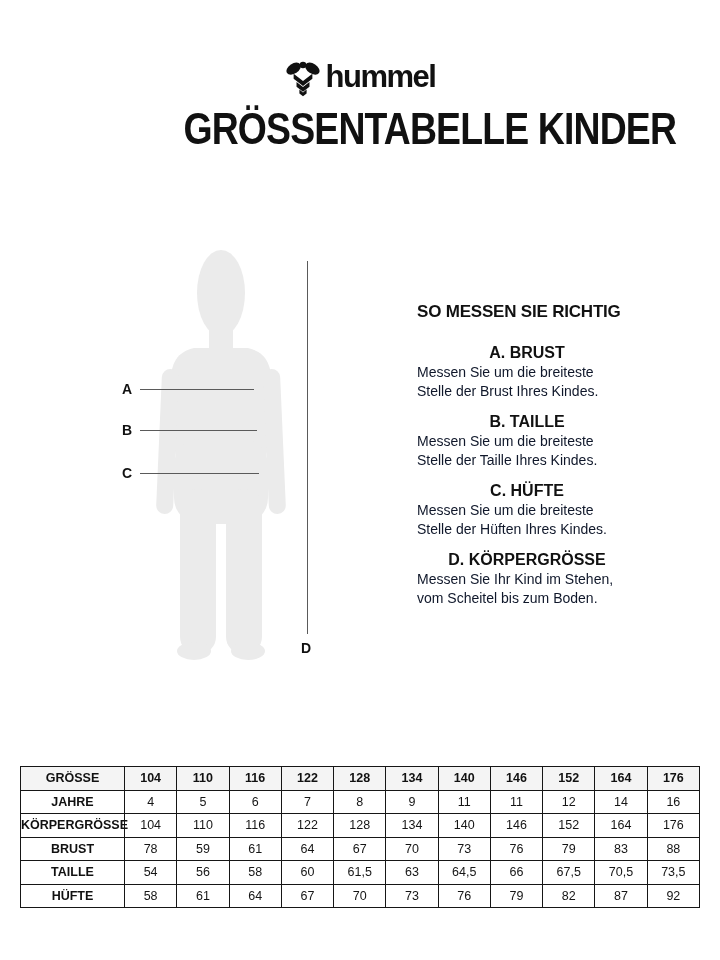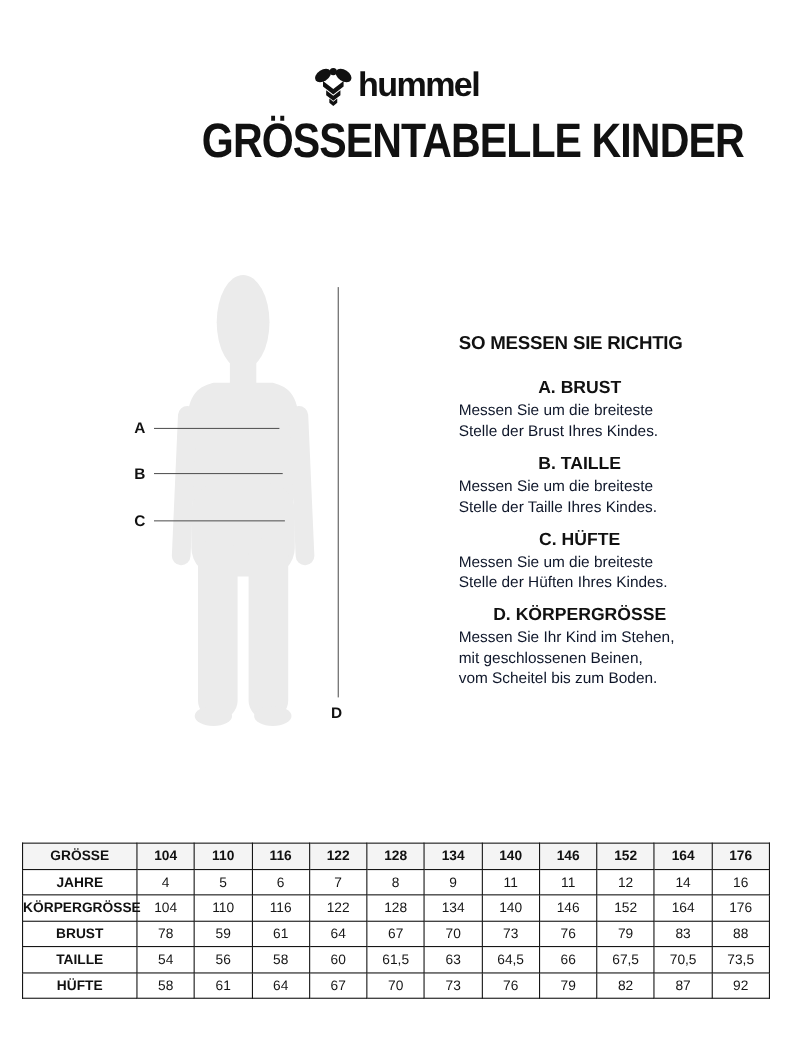--- a/index.html
+++ b/index.html
@@ -108,21 +108,20 @@
 
     <div class="instr-section">
       <div class="instr-title">C. HÜFTE</div>
       <div class="instr-line">Messen Sie um die breiteste</div>
       <div class="instr-line">Stelle der Hüften Ihres Kindes.</div>
     </div>
 
     <div class="instr-section">
       <div class="instr-title">D. KÖRPERGRÖSSE</div>
       <div class="instr-line">Messen Sie Ihr Kind im Stehen,</div>
-      <div class="instr-line">mit geschlossenen Beinen,</div>
       <div class="instr-line">vom Scheitel bis zum Boden.</div>
     </div>
   </div>
 
   <table class="size-table">
     <colgroup>
         <col style="width:104px">
         <col span="11">
       </colgroup>
     <tbody>

